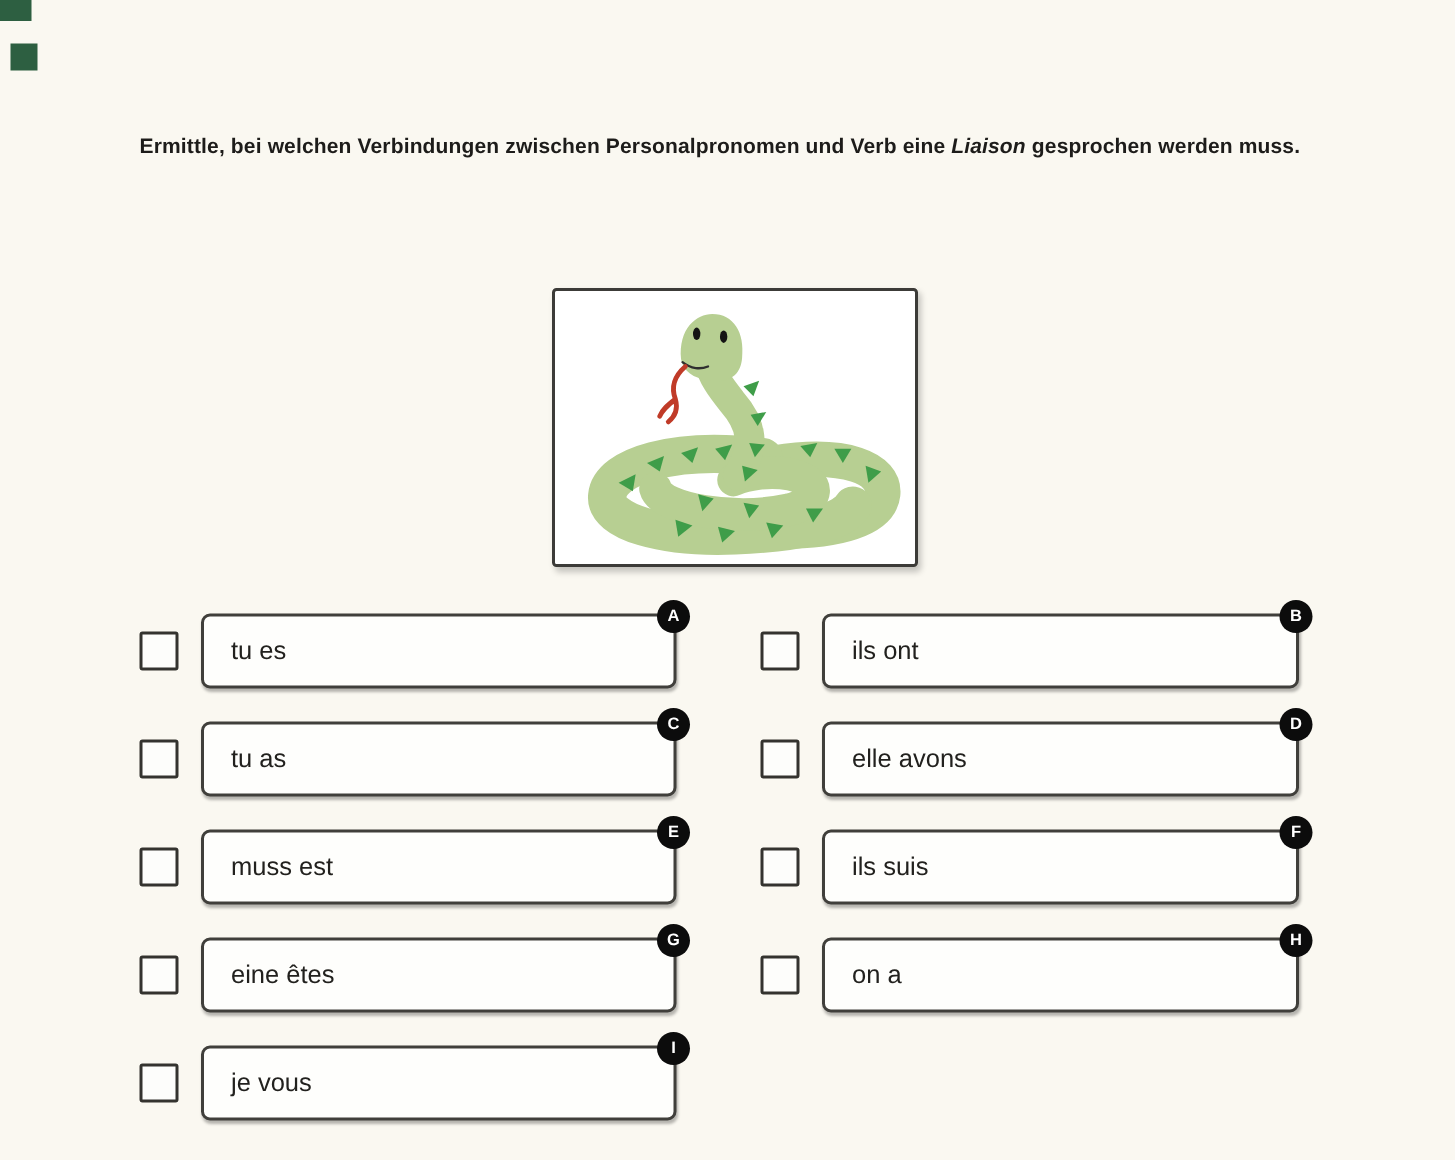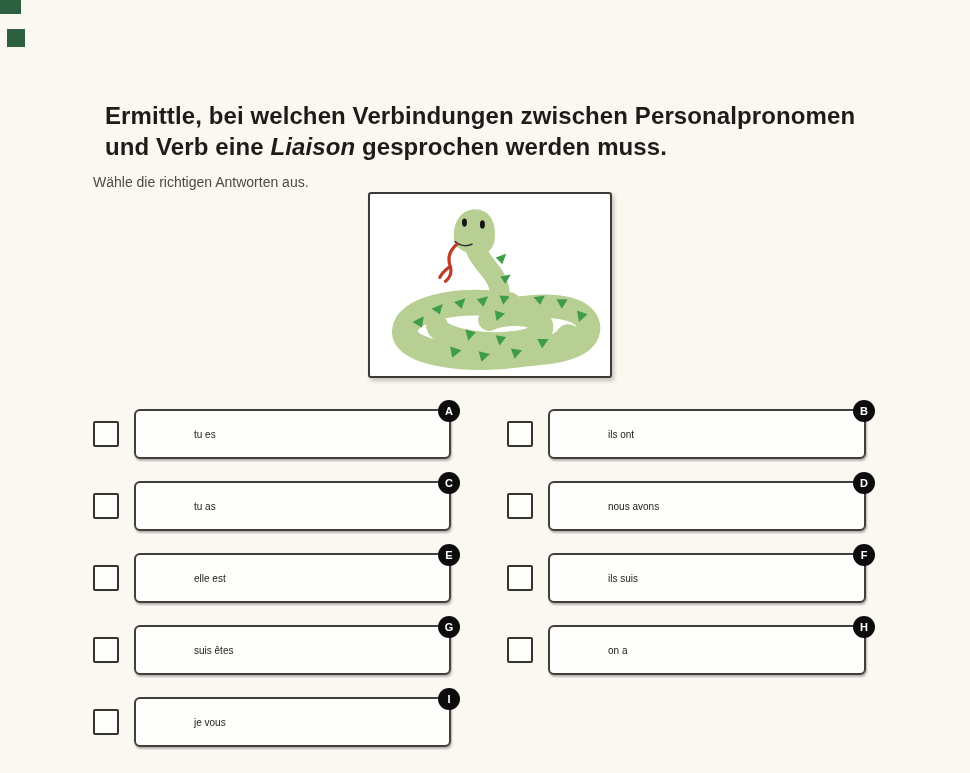--- a/index.html
+++ b/index.html
@@ -17,22 +17,22 @@
   }
 
   
   .decor-square { position: absolute; background: #2d5f41; }
   .decor-square.one { left: 0; top: 0; width: 21px; height: 14px; }
   .decor-square.two { left: 7px; top: 29px; width: 18px; height: 18px; }
 
   
   .header { position: absolute; left: 93px; top: 88px; width: 795px; }
   .title {
-    margin: 12px;
-    font-size: 24px;
+    margin: 0;
+    font-size: 14px;
     font-weight: 700;
     line-height: 1.3;
     color: #1d1c1a;
     letter-spacing: 0.1px;
   }
   .title .italic { font-style: italic; }
   .subtitle {
     margin-top: 9px;
     font-size: 14px;
     color: #4b4a45;
@@ -93,23 +93,22 @@
     background: #fefefc;
     border: 2px solid #403f3b;
     border-radius: 6px;
     display: flex;
     align-items: center;
     box-shadow: 1px 2px 2px rgba(0,0,0,0.28);
     cursor: pointer;
   }
   .option-label {
     padding-left: 18px;
-    font-size: 10px;
+    font-size: 17px;
     color: #22211e;
-    margin-left: 40px;
   }
   .option-badge {
     position: absolute;
     top: -11px;
     right: -11px;
     width: 22px;
     height: 22px;
     border-radius: 50%;
     background: #0c0c0c;
     color: #ffffff;
@@ -122,21 +121,20 @@
   }
 </style>
 </head>
 <body>
 
 <div class="decor-square one"></div>
 <div class="decor-square two"></div>
 
 <div class="header">
   <h1 class="title"><span>Ermittle, bei welchen Verbindungen zwischen Personalpronomen und Verb eine </span><span class="italic">Liaison</span><span> gesprochen werden muss.</span></h1>
-  <div class="subtitle">Wähle die richtigen Antworten aus.</div>
 </div>
 
 <div class="image-card">
   <svg width="232" height="176" viewBox="0 0 244 186" aria-hidden="true">
 
     <path d="M150 118 C 200 110 228 122 226 140 C 224 157 196 167 148 166" fill="none" stroke="#b7cf92" stroke-width="25" stroke-linecap="round"></path>
 
     <path d="M142 114 C 80 106 34 120 32 141 C 30 160 72 171 122 169 C 166 167 197 161 205 148" fill="none" stroke="#b7cf92" stroke-width="27" stroke-linecap="round"></path>
 
     <path d="M66 136 C 70 151 122 159 160 151 C 182 145 184 131 161 126 C 146 123 129 126 121 130" fill="none" stroke="#b7cf92" stroke-width="23" stroke-linecap="round"></path>
@@ -197,45 +195,45 @@
     <input type="checkbox" style="">
     <div class="option-box">
       <span class="option-label">tu as</span>
       <span class="option-badge">C</span>
     </div>
   </div>
 
   <div class="option">
     <input type="checkbox" style="">
     <div class="option-box">
-      <span class="option-label">nous avons</span>
+      <span class="option-label">elle avons</span>
       <span class="option-badge">D</span>
     </div>
   </div>
 
   <div class="option">
     <input type="checkbox" style="">
     <div class="option-box">
-      <span class="option-label">elle est</span>
+      <span class="option-label">muss est</span>
       <span class="option-badge">E</span>
     </div>
   </div>
 
   <div class="option">
     <input type="checkbox" style="">
     <div class="option-box">
       <span class="option-label">ils suis</span>
       <span class="option-badge">F</span>
     </div>
   </div>
 
   <div class="option">
     <input type="checkbox" style="">
     <div class="option-box">
-      <span class="option-label">suis êtes</span>
+      <span class="option-label">eine êtes</span>
       <span class="option-badge">G</span>
     </div>
   </div>
 
   <div class="option">
     <input type="checkbox" style="">
     <div class="option-box">
       <span class="option-label">on a</span>
       <span class="option-badge">H</span>
     </div>

